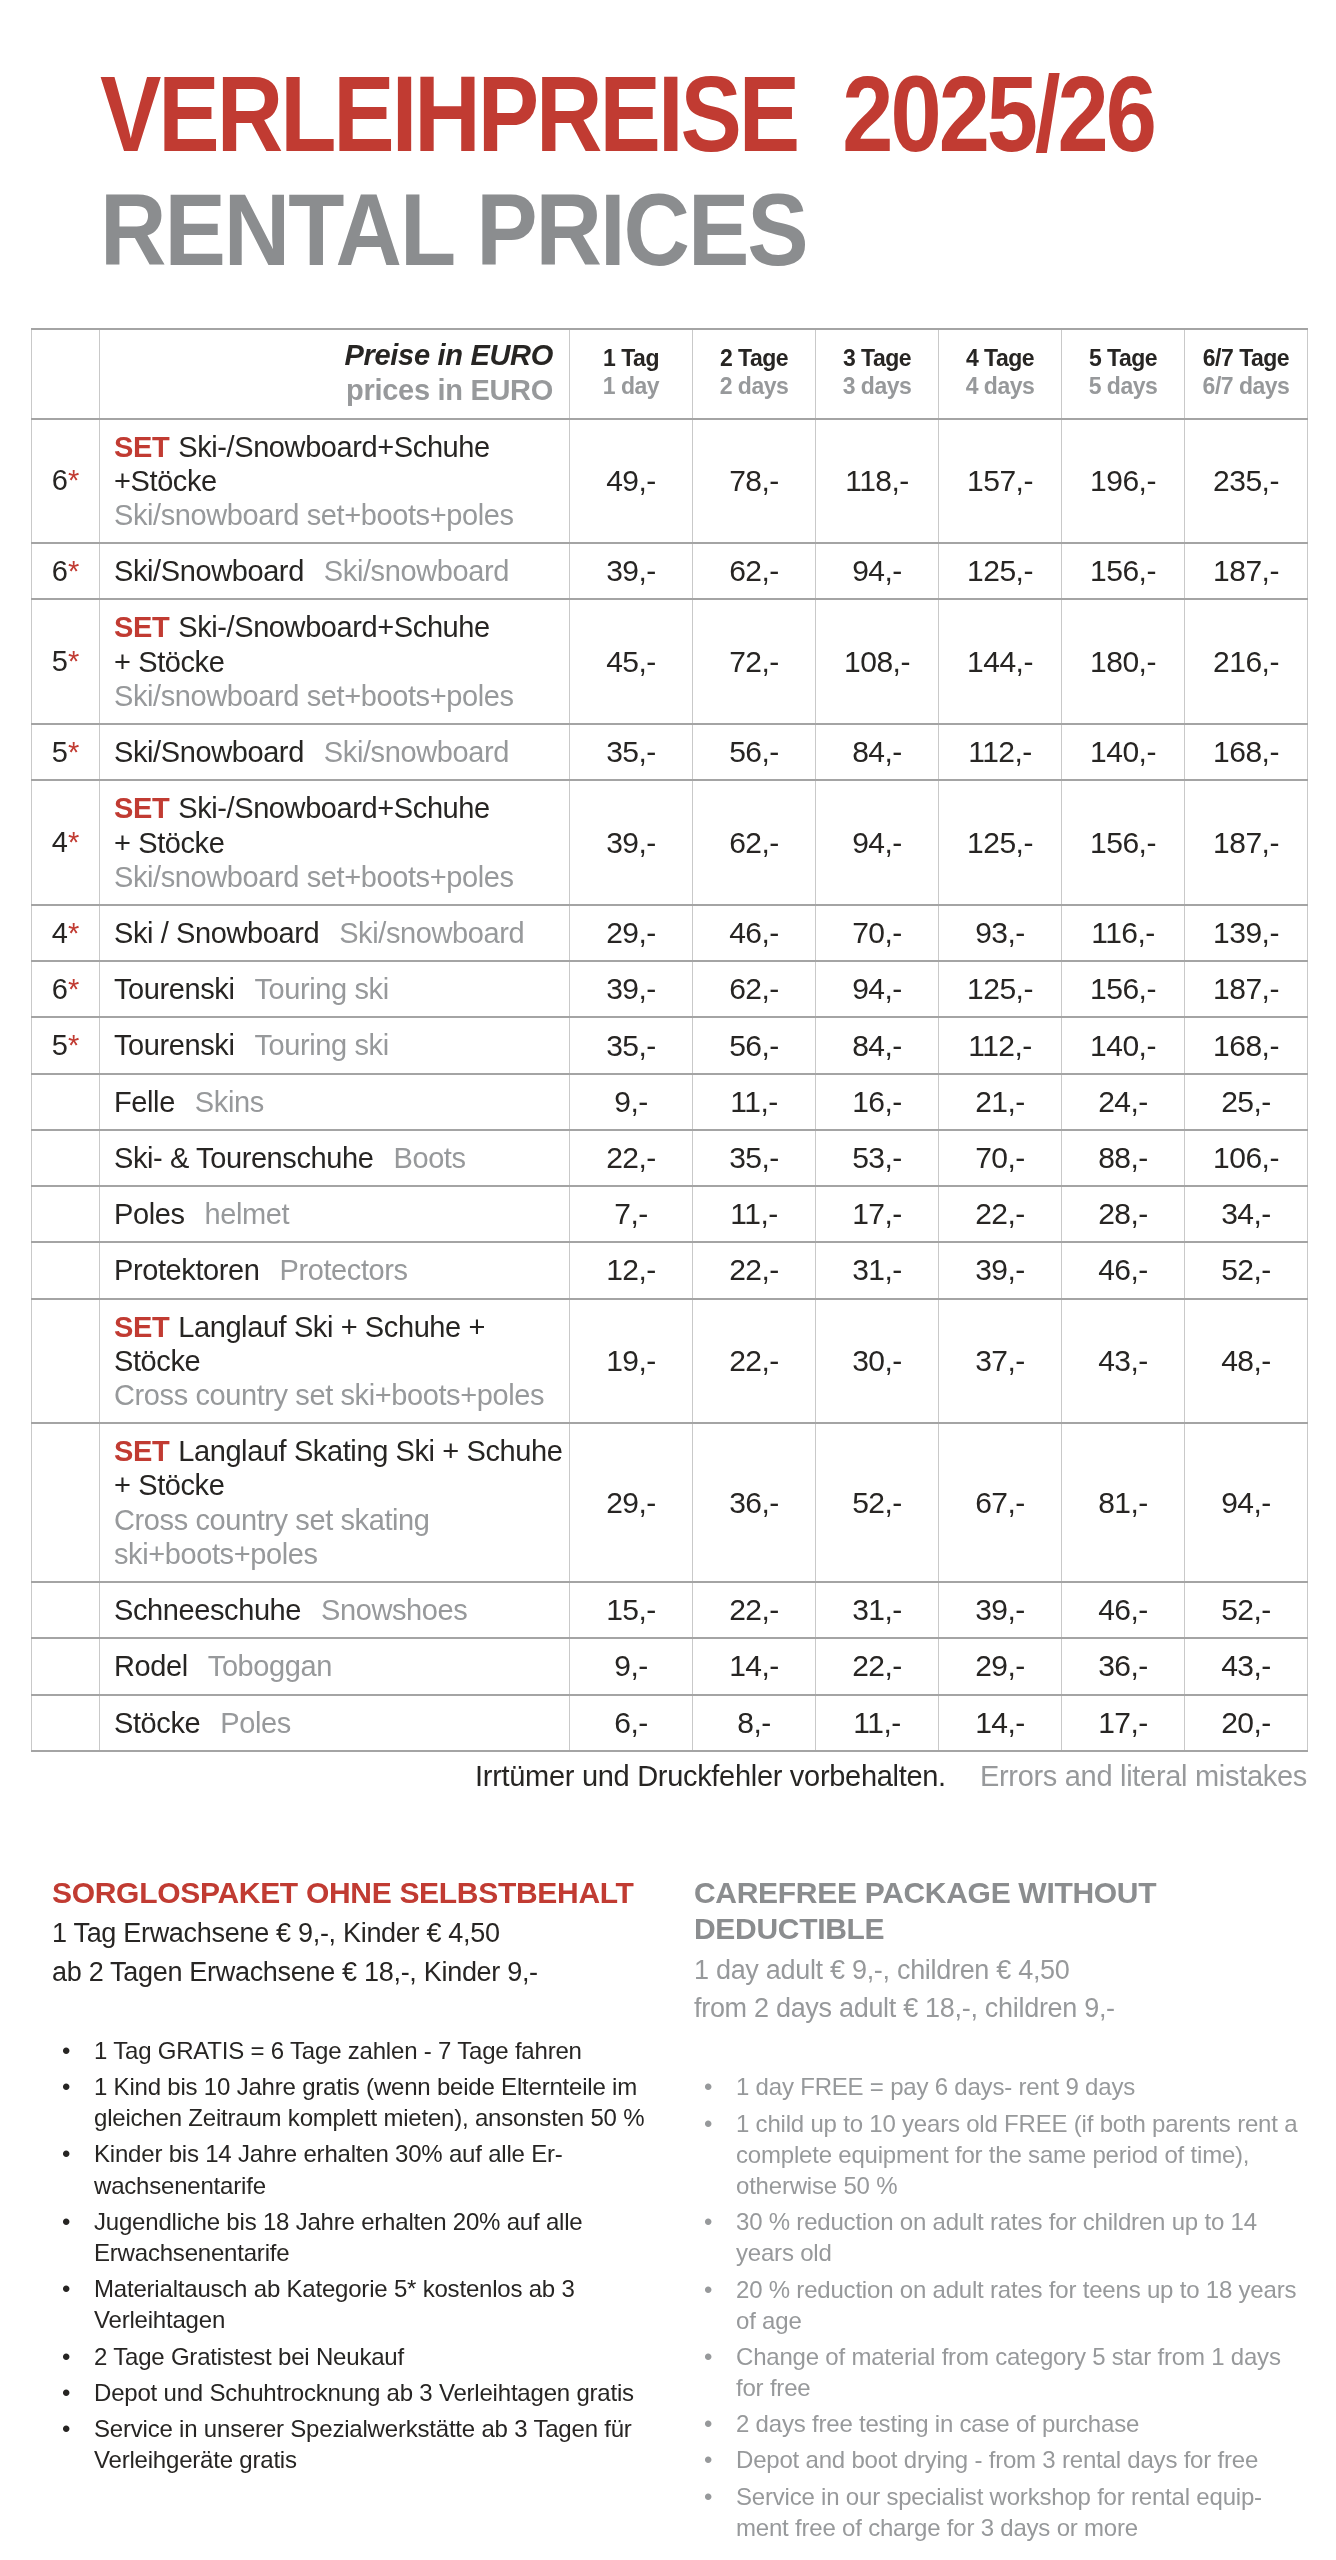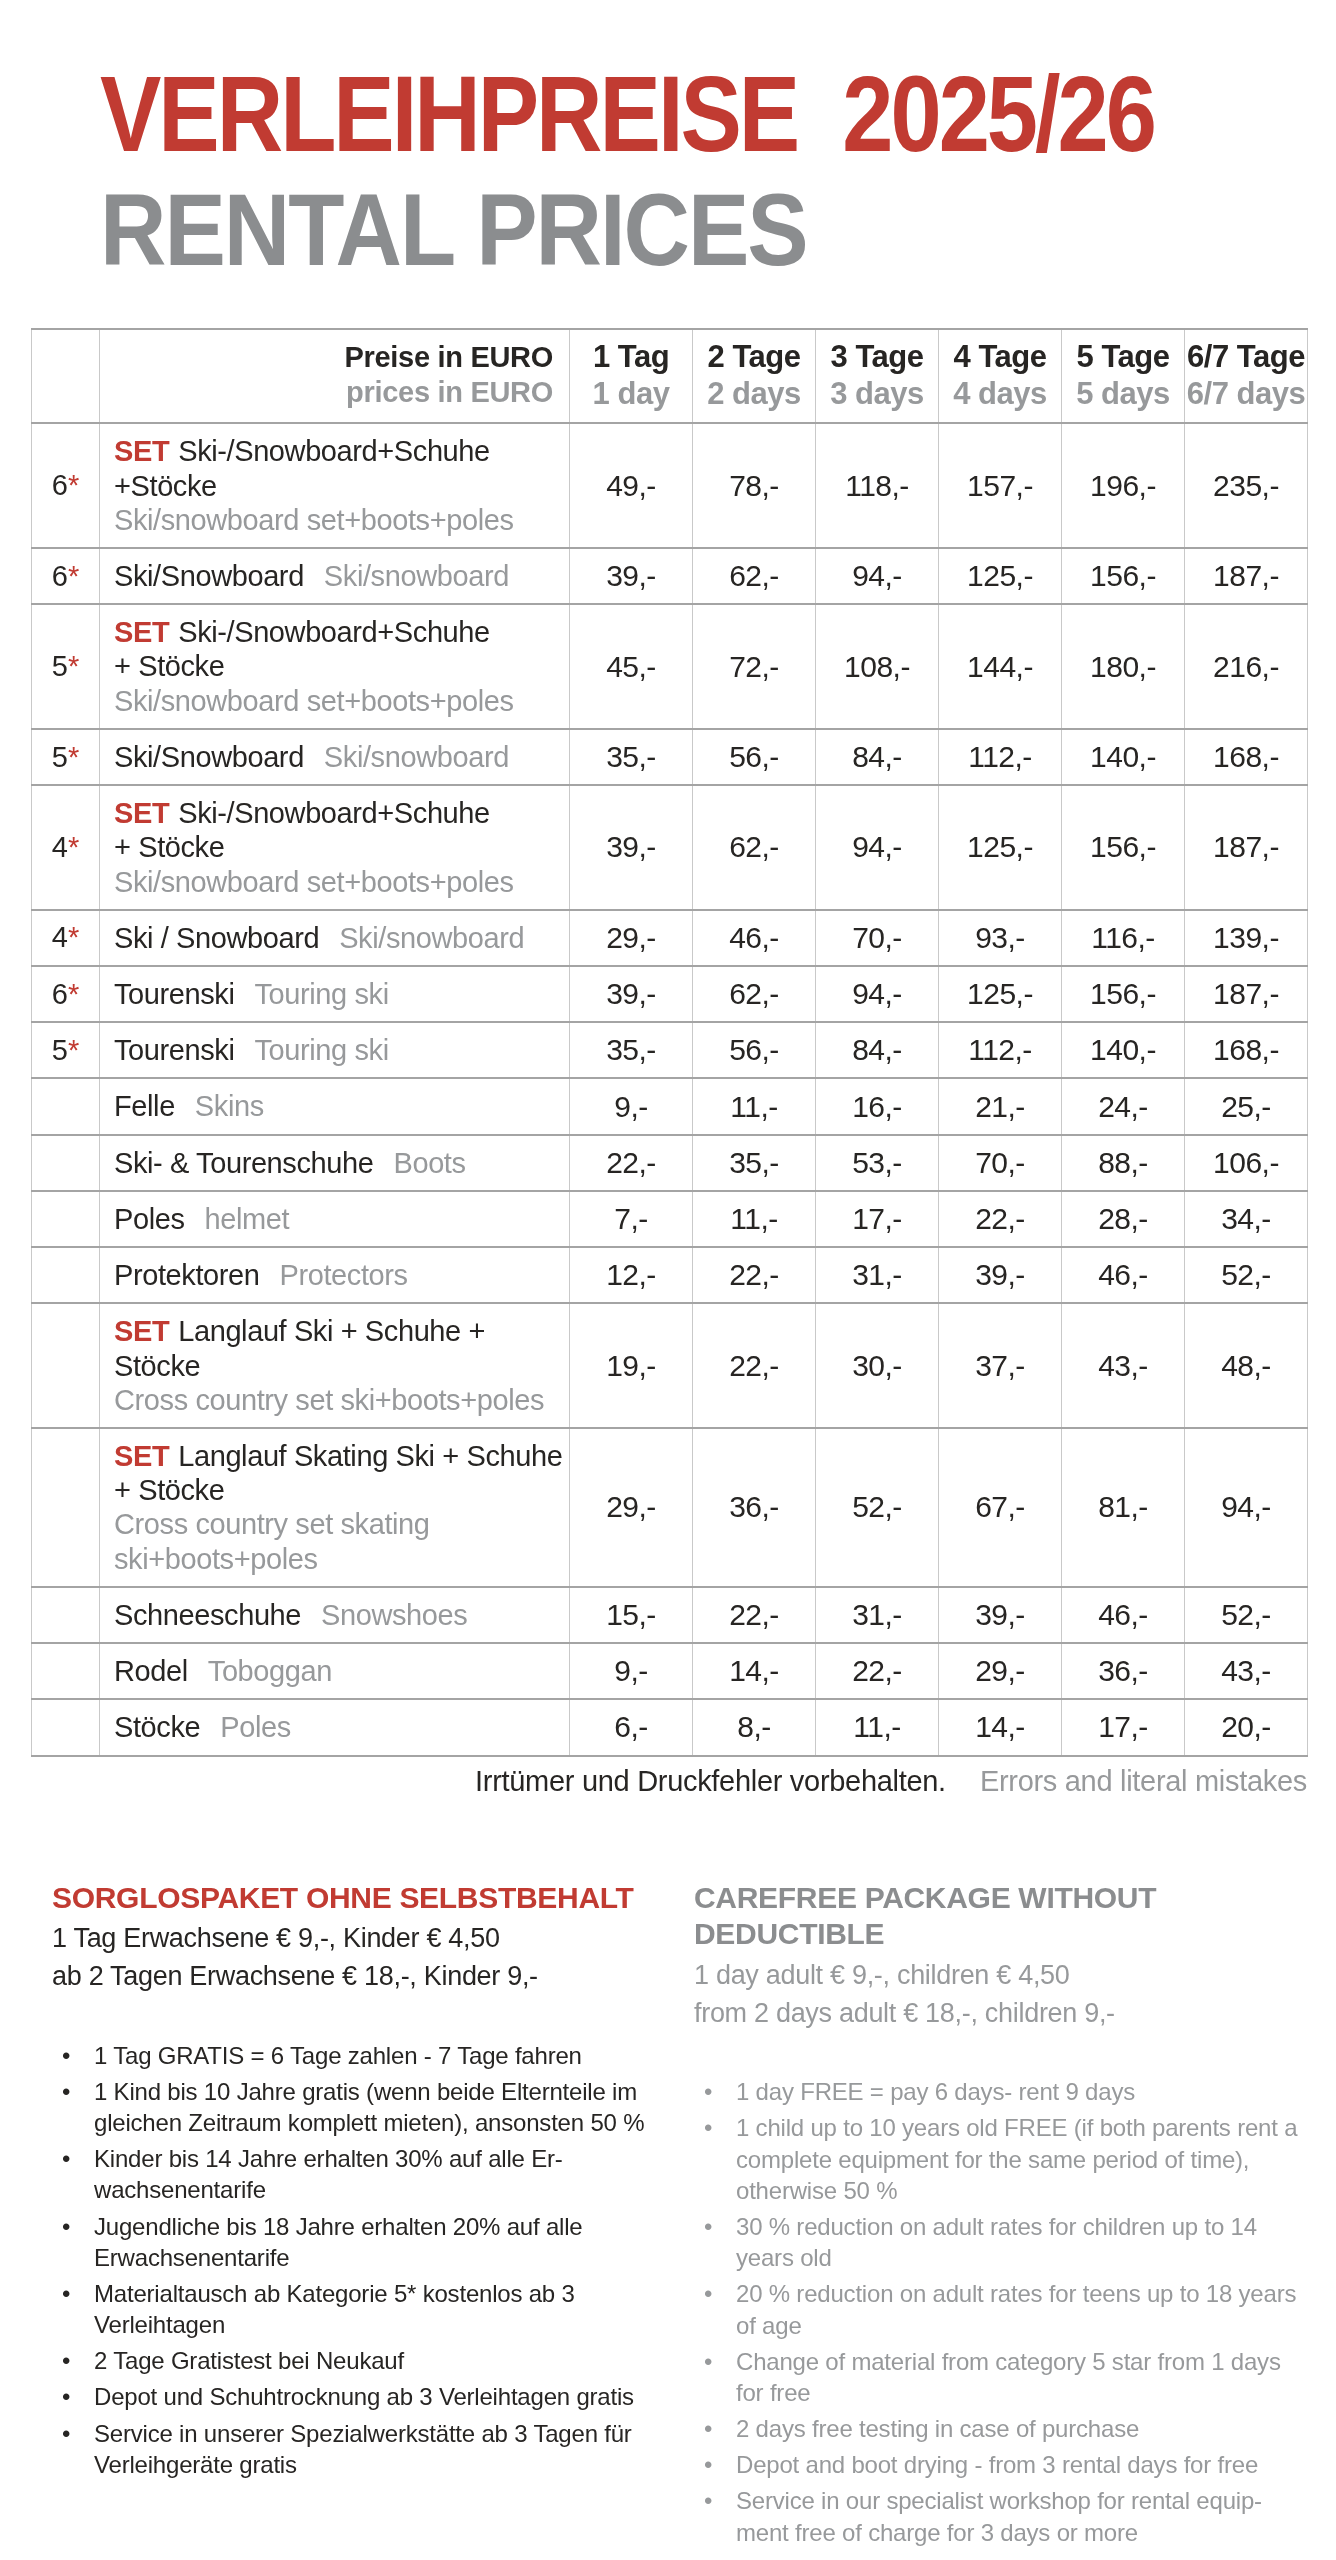--- a/index.html
+++ b/index.html
@@ -18,23 +18,23 @@
   h1{margin:0;font-size:92px;font-weight:bold;color:var(--red);letter-spacing:-3px;
      white-space:pre;transform:scaleY(1.16);transform-origin:0 60%;}
   h2{margin:10px 0 0;font-size:92px;font-weight:bold;color:var(--grayhead);letter-spacing:-2px;
      transform:scaleY(1.10);transform-origin:0 60%;}
 
   table{border-collapse:collapse;table-layout:fixed;width:1276px;margin:44px 0 0 31px;}
   th,td{border:1px solid var(--bv);border-top:2px solid var(--bh);border-bottom:2px solid var(--bh);
         vertical-align:middle;}
   thead th{padding:8px 0 10px;}
   .plabel{text-align:right;padding-right:16px;font-size:29px;line-height:1.2;letter-spacing:-0.3px;}
-  .plabel .de{color:var(--dark);}
+  .plabel .de{color:var(--dark);font-style:italic;}
   .plabel .en{color:var(--gray);}
-  .day-col{font-size:31px;line-height:1.2;text-align:center;letter-spacing:-0.5px;}
+  .day-col{font-size:23px;line-height:1.2;text-align:center;letter-spacing:-0.5px;}
   .day-col .de{color:var(--dark);}
   .day-col .en{color:var(--gray);}
   .star-cell{text-align:center;font-size:29px;padding:9px 0;}
   .star-cell .ast{color:var(--red);}
   .desc{font-size:29px;line-height:1.18;padding:10px 0 10px 14px;letter-spacing:-0.4px;}
   .desc .set{color:var(--red);font-weight:bold;margin-right:9px;}
   .desc .en{color:var(--gray);}
   .desc .en.inline{margin-left:20px;}
   .price{text-align:center;font-size:30px;padding:9px 0;letter-spacing:-0.5px;}
 

